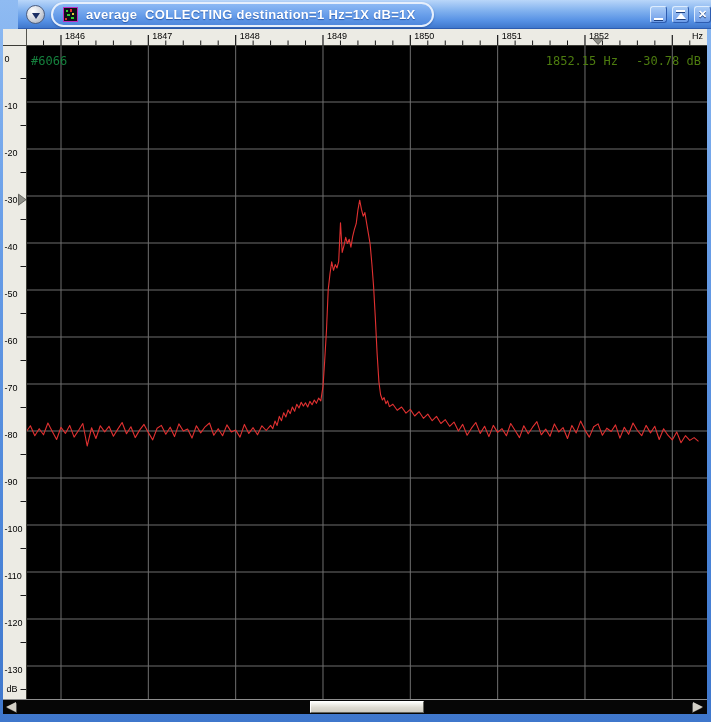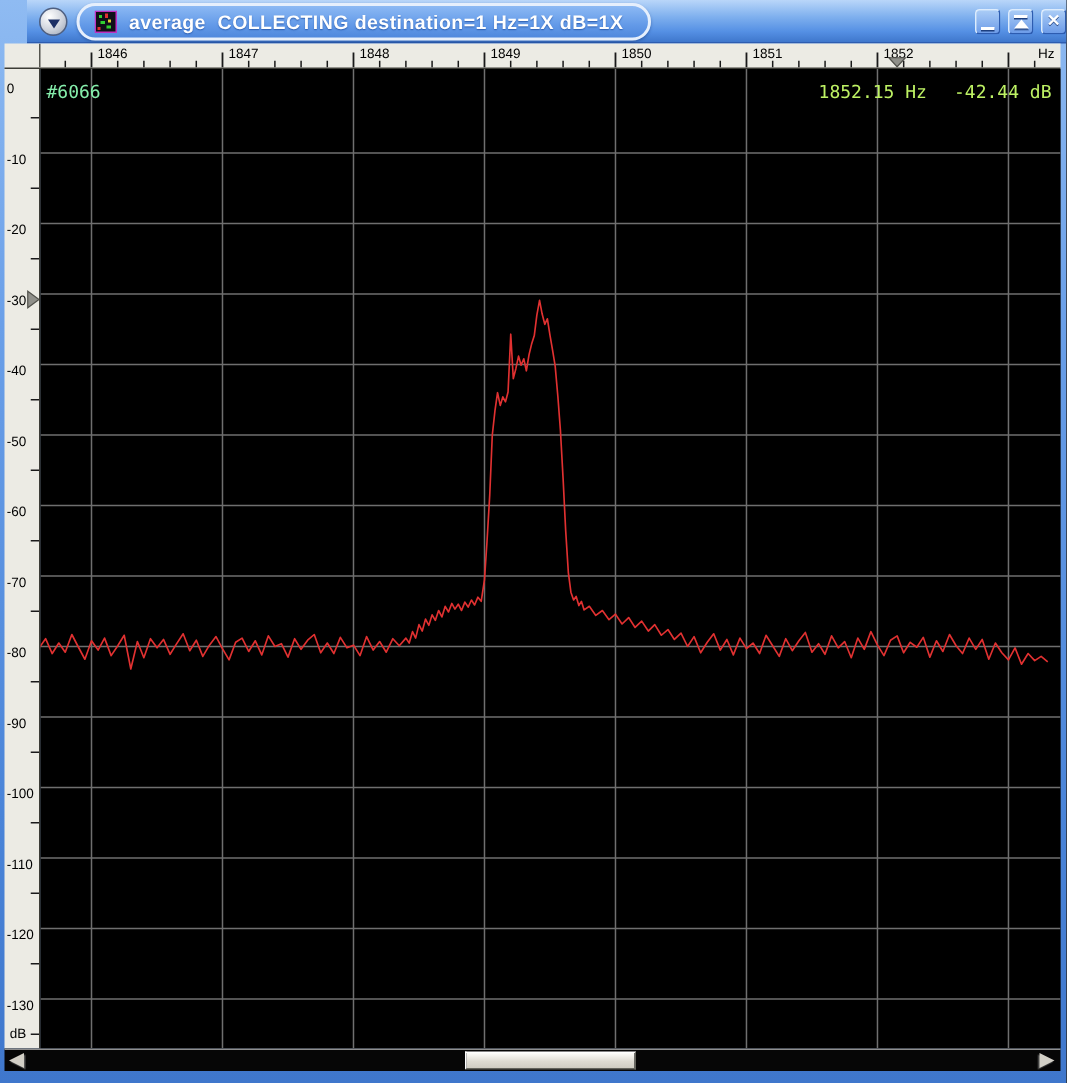--- a/index.html
+++ b/index.html
@@ -41,23 +41,23 @@
   .glyph-shade-bar{width:9px;height:2px;background:#fff;margin-bottom:1px;box-shadow:0 1px 0 #1d3f7e;}
   .glyph-shade-tri{width:0;height:0;border-left:5px solid transparent;border-right:5px solid transparent;
     border-bottom:6px solid #fff;filter:drop-shadow(0 1px 0 #1d3f7e);}
   .glyph-close{color:#fff;font-size:11px;font-weight:bold;line-height:15px;text-shadow:0 1px 0 #1d3f7e;}
   
   .top-axis{position:absolute;left:3px;top:29px;width:704px;height:17px;background:#ecebe4;
     border-bottom:1px solid #3c3c36;text-align:center;}
   .left-axis{position:absolute;left:3px;top:46px;width:24px;height:653px;background:#ecebe4;
     border-right:1px solid #3c3c36;}
   .plot{position:absolute;left:27px;top:46px;width:680px;height:653px;background:#000;}
-  .readout-left{position:absolute;left:4px;top:8px;color:#86efac;
+  .readout-left{position:absolute;left:4px;top:8px;color:#15803d;
     font:12px "DejaVu Sans Mono",monospace;}
-  .readout-right{position:absolute;right:6px;top:8px;display:flex;gap:18px;color:#bef264;
+  .readout-right{position:absolute;right:6px;top:8px;display:flex;gap:18px;color:#4d7c0f;
     font:12px "DejaVu Sans Mono",monospace;}
   
   .scrollbar{position:absolute;left:3px;top:699px;width:704px;height:15px;background:#060606;
     border-top:1px solid #8e8e8e;}
   .sb-arrow{position:absolute;top:2px;width:0;height:0;
     border-top:5px solid transparent;border-bottom:5px solid transparent;}
   .sb-arrow.left{left:3px;border-right:10px solid #d2cfc6;filter:drop-shadow(1px 1px 0 #555);}
   .sb-arrow.right{right:4px;border-left:10px solid #d2cfc6;filter:drop-shadow(-1px 1px 0 #555);}
   .sb-thumb{position:absolute;top:1px;height:12px;
     background:linear-gradient(180deg,#fdfdfa 0%,#dedbD2 55%,#cfccc2 100%);
@@ -210,21 +210,21 @@
         <line x1="0" y1="432" x2="680" y2="432" stroke="#6f6f6f" stroke-width="1"></line>
         <line x1="0" y1="479" x2="680" y2="479" stroke="#6f6f6f" stroke-width="1"></line>
         <line x1="0" y1="526" x2="680" y2="526" stroke="#6f6f6f" stroke-width="1"></line>
         <line x1="0" y1="573" x2="680" y2="573" stroke="#6f6f6f" stroke-width="1"></line>
         <line x1="0" y1="620" x2="680" y2="620" stroke="#6f6f6f" stroke-width="1"></line>
         <polyline points="-0.9,385.9 3.4,379.8 7.8,389.7 12.2,382.7 16.5,388.8 20.9,377.0 25.3,385.5 29.6,393.5 34.0,381.2 38.4,387.4 42.7,379.4 47.1,391.1 51.5,384.5 55.8,377.5 60.2,400.0 64.6,381.7 68.9,392.5 73.3,379.8 77.7,385.9 82.0,380.3 86.4,390.2 90.8,383.1 95.1,376.5 99.5,387.8 103.9,380.8 108.2,391.6 112.6,384.1 117.0,378.4 121.3,386.4 125.7,393.9 130.1,382.2 134.4,379.4 138.8,388.3 143.2,381.2 147.5,390.6 151.9,377.9 156.3,385.0 160.6,383.1 165.0,392.1 169.4,379.8 173.7,386.9 178.1,380.8 182.5,377.0 186.8,389.2 191.2,382.7 195.6,389.7 199.9,378.9 204.3,385.9 208.7,384.1 213.0,391.1 217.4,378.4 221.8,387.4 226.1,381.7 230.5,388.8 234.9,379.8 239.2,384.5 243.6,379.4 245.8,382.7 248.0,375.1 250.1,379.4 252.3,370.4 254.5,374.7 256.7,366.7 258.9,370.9 261.1,363.9 263.2,367.6 265.4,361.0 267.6,365.3 269.8,358.2 272.0,362.0 274.2,356.3 276.3,360.1 278.5,356.8 280.7,361.0 282.9,355.4 285.1,358.7 287.3,354.0 289.4,357.3 291.6,352.1 293.8,354.9 296.0,340.4 297.7,314.5 299.5,283.9 301.2,244.0 303.0,227.6 304.7,215.8 306.5,224.3 308.2,218.6 310.0,221.9 311.7,215.3 313.5,176.8 315.2,206.4 316.9,199.8 318.7,191.4 320.4,197.5 322.2,193.2 323.9,201.2 325.7,190.4 327.4,183.4 329.2,177.7 330.9,164.1 332.7,154.2 334.4,163.2 336.2,170.2 337.9,166.5 339.7,177.7 341.4,187.6 343.1,197.9 344.9,218.2 346.6,240.7 348.4,273.1 350.1,307.4 351.9,335.7 353.6,348.8 355.4,354.0 357.1,351.6 358.9,357.7 360.6,354.9 362.4,360.6 365.9,358.2 370.2,364.3 374.6,361.0 379.0,367.1 383.3,363.4 387.7,370.0 392.1,365.7 396.4,372.3 400.8,368.1 405.2,374.7 409.5,370.4 413.9,377.5 418.3,373.7 422.6,380.3 427.0,376.1 431.4,385.0 435.7,378.4 440.1,389.2 444.5,382.2 448.8,376.5 453.2,387.4 457.6,380.3 461.9,390.6 466.3,379.4 470.6,386.4 475.0,382.7 479.4,389.7 483.7,377.5 488.1,384.5 492.5,391.6 496.8,379.8 501.2,387.8 505.6,381.2 509.9,375.6 514.3,388.8 518.7,383.1 523.0,390.2 527.4,377.9 531.8,385.9 536.1,381.7 540.5,392.5 544.9,379.4 549.2,386.9 553.6,375.1 558.0,384.1 562.3,391.1 566.7,380.8 571.1,377.9 575.4,389.2 579.8,382.2 584.2,385.5 588.5,378.9 592.9,392.1 597.3,381.2 601.6,388.3 606.0,377.0 610.4,384.5 614.7,389.7 619.1,379.4 623.5,386.9 627.8,380.3 632.2,393.5 636.6,382.7 640.9,389.2 645.3,393.9 649.7,385.9 654.0,396.8 658.4,389.7 662.8,394.4 667.1,391.6 671.5,395.3" fill="none" stroke="#e13131" stroke-width="1.1" stroke-linejoin="round"></polyline>
       </svg>
     <span class="readout-left">#6066</span>
     <div class="readout-right">
       <span>1852.15 Hz</span>
-      <span>-42.44 dB</span>
+      <span>-30.78 dB</span>
     </div>
   </div>
 
   <div class="scrollbar">
     <div class="sb-arrow left"></div>
     <div class="sb-thumb" id="sbThumb" style="left: 307px; width: 114px;"></div>
     <div class="sb-arrow right"></div>
   </div>
 
 </div>

